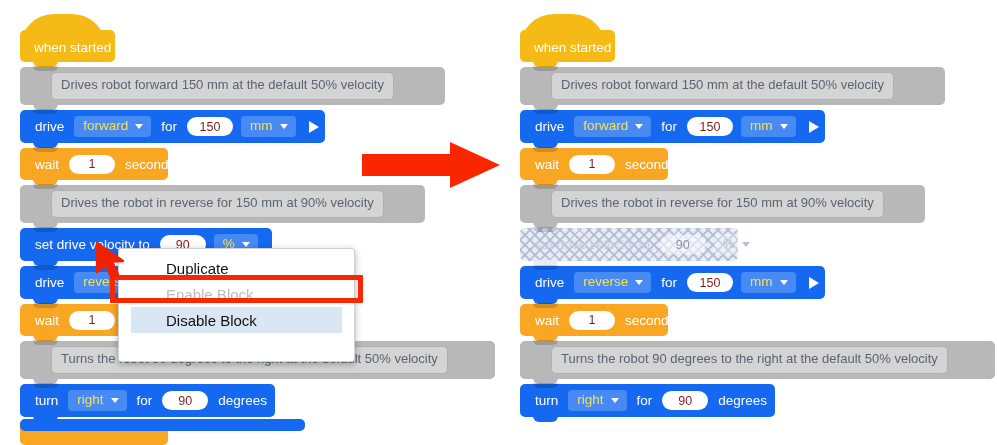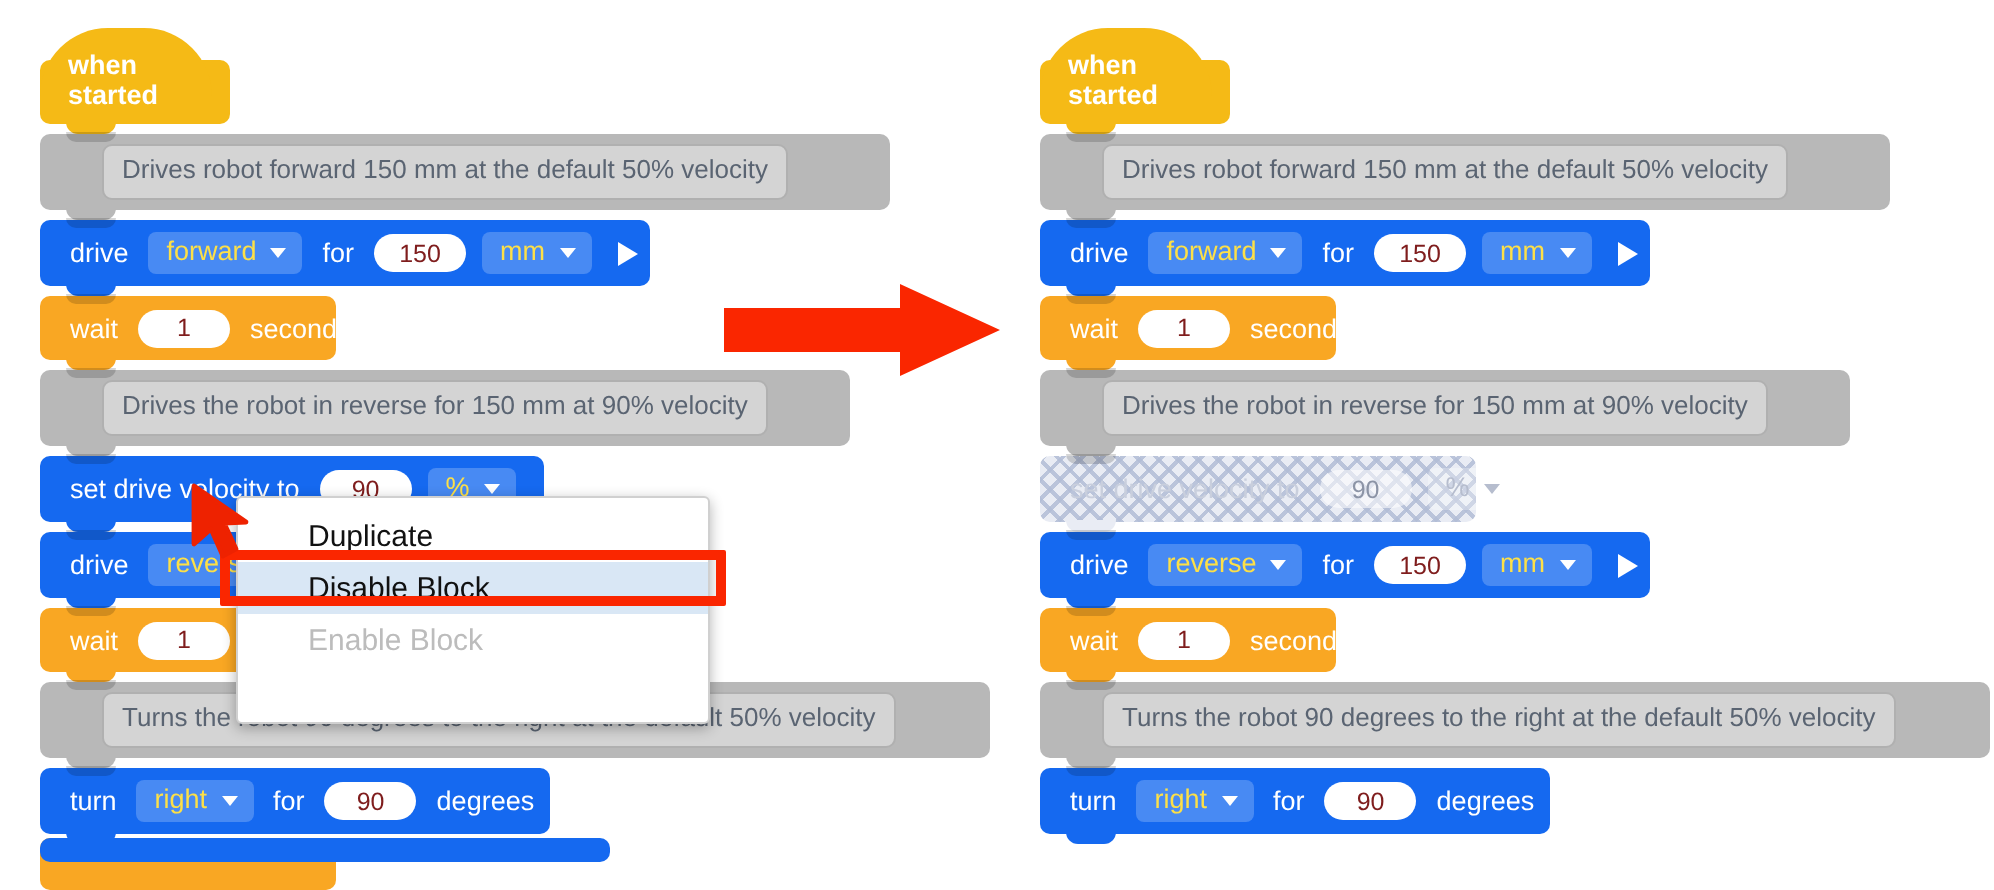--- a/index.html
+++ b/index.html
@@ -44,21 +44,21 @@
     box-sizing:border-box;padding:0 0 7px 14px;
   }
   .hat .dome{
     position:absolute;left:0;top:-16px;width:86px;height:34px;
     background:#f5ba16;border-radius:44px 44px 0 0;
   }
   .hat::after{
     content:"";position:absolute;left:13px;bottom:-5px;width:25px;height:6px;
     background:#f5ba16;border-radius:0 0 7px 7px;
   }
-  .hat .lbl{position:relative;z-index:2;font-weight:bold;}
+  .hat .lbl{position:relative;z-index:2;}
 
   
   .txt{margin:0 6px;}
   .txt.first{margin-left:15px;}
   .dd{
     background:rgba(255,255,255,0.22);border-radius:4px;
     padding:3px 8px 4px 9px;margin:0 4px;display:flex;align-items:center;gap:7px;
     color:#fde047;font-size:13.5px;line-height:1;
   }
   .dd .tri{
@@ -108,21 +108,21 @@
   .disabled .dd .tri{border-top-color:#b6bdce;}
 
   
   #arrow{position:absolute;left:362px;top:141px;width:140px;height:48px;}
 
   
   #ctxmenu{
     position:absolute;left:118px;top:248px;width:237px;height:114px;
     background:#ffffff;border:1px solid #d0d0d0;border-radius:3px;
     box-shadow:0 2px 7px rgba(0,0,0,0.30);
-    z-index:40;box-sizing:border-box;padding:6px 0;
+    z-index:40;box-sizing:border-box;padding:6px 12px;
   }
   .mi{
     height:26px;display:flex;align-items:center;padding-left:35px;
     font-size:15px;color:#111111;box-sizing:border-box;
   }
   .mi.muted{color:#bcbcbc;}
   .mi.sel{background:#d9e7f5;}
   #selbox{
     position:absolute;left:110px;top:275px;width:253px;height:28px;
     border:5px solid #fa2600;box-sizing:border-box;z-index:45;border-radius:1px;
@@ -214,22 +214,22 @@
     <span class="oval">90</span>
     <span class="txt">degrees</span>
     <i class="play"></i>
   </div>
 
   <div style="position:absolute;left:20px;top:419px;width:148px;height:26px;background:#f9a723;border-radius:5px;"></div>
   <div style="position:absolute;left:20px;top:419px;width:285px;height:12px;background:#1569f0;border-radius:5px;"></div>
 
   <div id="ctxmenu">
     <div class="mi">Duplicate</div>
+    <div class="mi muted">Enable Block</div>
     <div class="mi sel">Disable Block</div>
-    <div class="mi muted">Enable Block</div>
   </div>
   <div id="selbox"></div>
 
   <svg id="cursor" viewBox="0 0 40 46">
     <path d="M4 4 L4 33 L12.5 25.5 L18.5 39 L25 35.5 L19 22.5 L30 22 Z" fill="#ee2200" stroke="#ee2200" stroke-width="2.4" stroke-linejoin="round"></path>
   </svg>
 </div>
 
 <div class="panel" id="panel-right">
 

